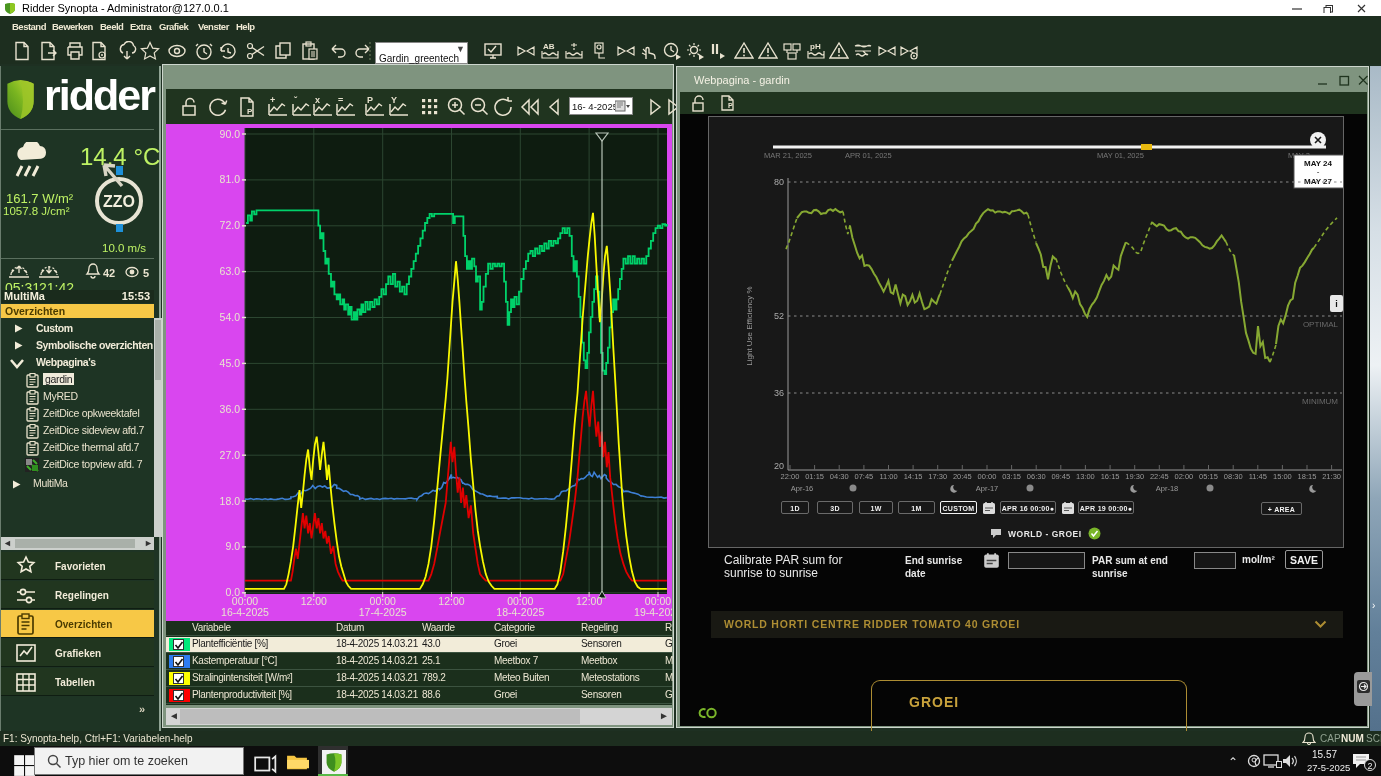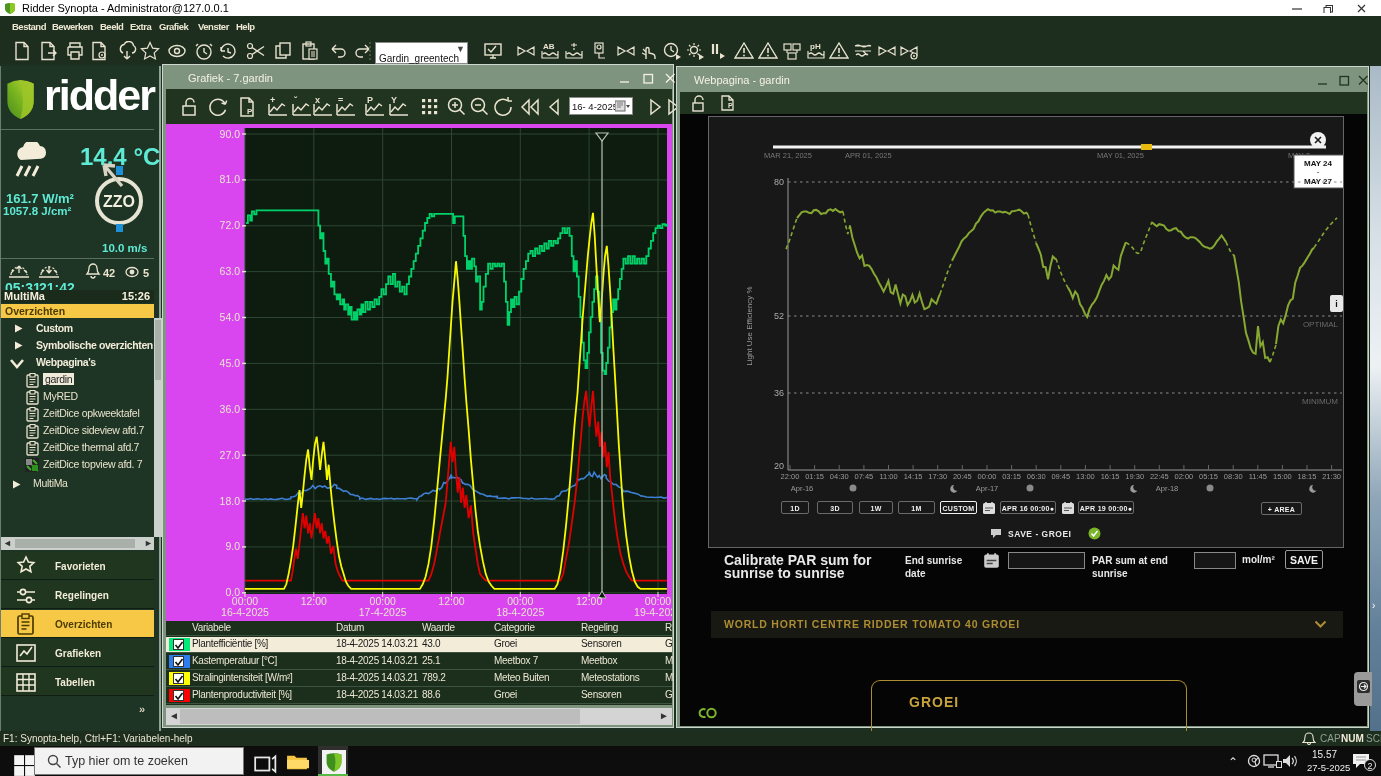--- a/index.html
+++ b/index.html
@@ -14,21 +14,21 @@
 #menu span{position:absolute;top:5px}
 
 #tools{left:0;top:38px;width:1381px;height:26px;background:#1d2e1f}
 
 #combo{position:absolute;left:375px;top:42px;width:93px;height:17px;background:#fff;border:1px solid #888;font-size:10px;color:#111;padding:10px 3px}
 
 #side{left:0;top:66px;width:161px;height:665px;background:#1e3424;border-right:2px solid #8fa394;border-left:1px solid #6a7d6e}
 .sephr{position:absolute;left:0;width:153px;border-top:1px solid #5a6f5e}
 #logo{position:absolute;left:0;top:0;width:153px;height:62px;background:#1e3424}
 #logotxt{position:absolute;left:43px;top:5px;color:#fff;font-size:43px;font-weight:bold;letter-spacing:-2px}
-.wtxt{color:#5eead4;font-weight:bold;position:absolute}
+.wtxt{color:#bef264;font-weight:normal;position:absolute}
 #multima{position:absolute;left:0;top:224px;width:153px;height:13px;background:#1a2b1c;color:#f5efdc;font-size:11px;font-weight:bold}
 #ovbar{position:absolute;left:0;top:238px;width:153px;height:14px;background:#f7c846;color:#4a3b00;font-size:10.5px;font-weight:bold}
 .tree{position:absolute;color:#f2ecd9;font-size:10.5px;font-weight:bold;letter-spacing:-0.4px}
 .titem{position:absolute;color:#e9e2cc;font-size:10.5px;letter-spacing:-0.3px}
 .selitem{background:#efeada;color:#222;padding:0 2px}
 
 .sbtn{position:absolute;left:0;width:153px;height:28px;background:#21361f;border-bottom:1px solid #0f1d12;color:#f2ecd9;font-size:10px;font-weight:bold}
 .sbtn .lb{position:absolute;left:54px;top:9px}
 .sbtnsel{background:#f7c846;color:#4a3b00}
 
@@ -269,21 +269,21 @@
       <ellipse cx="125" cy="9" rx="6" ry="4.5"></ellipse>
           <circle cx="125" cy="9" r="1.8" fill="#eae4d0"></circle>
     </g>
     <text x="96" y="14" fill="#eae4d0" font-size="11" font-weight="bold">42</text>
     <text x="136" y="14" fill="#eae4d0" font-size="11" font-weight="bold">5</text>
   </svg>
   <div class="wtxt" style="left:4px;top:214px;font-size:14px">05:31</div>
   <div class="wtxt" style="left:38px;top:214px;font-size:14px">21:42</div>
   <div id="multima">
         <span style="position:absolute;left:3px;top:0px">MultiMa</span>
-        <span style="position:absolute;right:4px;top:0px">15:26</span>
+        <span style="position:absolute;right:4px;top:0px">15:53</span>
       </div>
   <div id="ovbar">
         <span style="position:absolute;left:4px;top:1px">Overzichten</span>
       </div>
 
   <svg class="abs" style="left:10px;top:256px" width="18" height="13" viewBox="0 0 18 13">
         <path d="M4 2.5 L11.5 6.5 L4 10.5 Z" fill="#f2ecd9"></path>
       </svg>
   <div class="tree" style="left:35px;top:256px">Custom</div>
   <svg class="abs" style="left:10px;top:273px" width="18" height="13" viewBox="0 0 18 13">
@@ -376,28 +376,20 @@
         <svg class="abs" style="left:12px;top:2px" width="26" height="25" viewBox="0 0 26 25">
           <rect x="4" y="4" width="18" height="17" fill="none" stroke="#f2ecd9" stroke-width="1.6"></rect>
           <path d="M4 9.5 h18 M4 15 h18 M10 4 v17 M16 4 v17" stroke="#f2ecd9" stroke-width="1.4"></path>
         </svg>
         <span class="lb">Tabellen</span>
       </div>
   <div style="position:absolute;left:138px;top:637px;color:#d8d2bd;font-size:11px;font-weight:bold">»</div>
 </div>
 
 <div class="abs" id="gwin">
- <div id="gtitle">
-        <span style="position:absolute;left:22px;top:5px">Grafiek - 7.gardin</span>
-   <svg class="abs" style="left:451px;top:6px" width="58" height="12" viewBox="0 0 58 12">
-          <path d="M3 9 h9" stroke="#f4f1e4" stroke-width="1.3"></path>
-          <rect x="27" y="1.5" width="8.5" height="8.5" fill="none" stroke="#f4f1e4" stroke-width="1.3"></rect>
-          <path d="M49 1 l8.5 8.5 M57.5 1 l-8.5 8.5" stroke="#f4f1e4" stroke-width="1.3"></path>
-        </svg>
- </div>
  <div id="gtools">
         <svg class="abs" style="left:13px;top:7px" width="22" height="22" viewBox="0 0 22 22">
           <rect x="4" y="10" width="12" height="9" stroke="#e8e2cf" stroke-width="1.5" fill="none"></rect>
           <path d="M7 10 V6.5 a4 4 0 0 1 8 0" stroke="#e8e2cf" stroke-width="1.5" fill="none"></path>
         </svg>
         <svg class="abs" style="left:41px;top:7px" width="22" height="22" viewBox="0 0 22 22">
           <path d="M17 6 a8 8 0 1 0 2 5 M17 6 v-4 M17 6 h-4" transform="rotate(20 11 11)" stroke="#e8e2cf" stroke-width="1.5" fill="none"></path>
         </svg>
         <svg class="abs" style="left:70px;top:7px" width="22" height="22" viewBox="0 0 22 22">
           <path d="M5 2 h8 l4 4 v14 h-12 z M13 2 v4 h4" stroke="#e8e2cf" stroke-width="1.5" fill="none"></path>
@@ -751,29 +743,29 @@
           <path d="M3 7 h8 M3 9.5 h5" stroke="#555" stroke-width="1.2"></path>
         </svg>
         <div style="position:absolute;left:320px;top:387px;width:56px;height:13px;border:1px solid #6a6a6a;border-radius:2px;color:#f2f2f2;font-size:7px;font-weight:bold;text-align:center;line-height:14px;letter-spacing:0.3px">APR 16 00:00●</div>
         <svg style="position:absolute;left:381px;top:387px" width="14" height="14" viewBox="0 0 14 14">
           <rect x="1" y="2" width="12" height="11" rx="1.5" fill="#ddd"></rect>
           <path d="M4 1 v3 M10 1 v3" stroke="#ddd" stroke-width="1.5"></path>
           <path d="M3 7 h8 M3 9.5 h5" stroke="#555" stroke-width="1.2"></path>
         </svg>
         <div style="position:absolute;left:398px;top:387px;width:56px;height:13px;border:1px solid #6a6a6a;border-radius:2px;color:#f2f2f2;font-size:7px;font-weight:bold;text-align:center;line-height:14px;letter-spacing:0.3px">APR 19 00:00●</div>
         <div style="position:absolute;left:581px;top:388px;width:41px;height:13px;border:1px solid #6a6a6a;border-radius:2px;color:#f2f2f2;font-size:7px;font-weight:bold;text-align:center;line-height:14px;letter-spacing:0.3px">+ AREA</div>
-        <div style="position:absolute;left:328px;top:415px;color:#e8e8e8;font-size:8.5px;font-weight:bold;letter-spacing:0.5px">SAVE - GROEI</div>
+        <div style="position:absolute;left:328px;top:415px;color:#e8e8e8;font-size:8.5px;font-weight:bold;letter-spacing:0.5px">WORLD - GROEI</div>
         <svg style="position:absolute;left:310px;top:414px" width="12" height="11" viewBox="0 0 12 11">
           <path d="M1 1 h10 v6 h-5 l-3 3 v-3 h-2 z" fill="#ccc"></path>
         </svg>
         <svg style="position:absolute;left:408px;top:413px" width="13" height="13" viewBox="0 0 13 13">
           <circle cx="6.5" cy="6.5" r="6" fill="#7ab52a"></circle>
           <path d="M3.5 6.5 l2 2.5 4-5" stroke="#fff" stroke-width="1.5" fill="none"></path>
         </svg>
-        <div style="position:absolute;left:44px;top:440px;width:160px;color:#e8e8e8;font-size:14px;font-weight:bold;line-height:13px;white-space:normal">Calibrate PAR sum for sunrise to sunrise</div>
+        <div style="position:absolute;left:44px;top:440px;width:160px;color:#e8e8e8;font-size:12px;font-weight:normal;line-height:13px;white-space:normal">Calibrate PAR sum for sunrise to sunrise</div>
         <div style="position:absolute;left:225px;top:440px;width:70px;color:#e8e8e8;font-size:10px;font-weight:bold;line-height:13px;white-space:normal">End sunrise date</div>
         <svg style="position:absolute;left:303px;top:438px" width="17" height="17" viewBox="0 0 14 14">
           <rect x="1" y="2" width="12" height="11" rx="1.5" fill="#ccc"></rect>
           <path d="M4 1 v3 M10 1 v3" stroke="#ccc" stroke-width="1.5"></path>
           <path d="M3 7 h8 M3 9.5 h5" stroke="#444" stroke-width="1.2"></path>
         </svg>
         <div style="position:absolute;left:328px;top:438px;width:77px;height:17px;border:1px solid #888;background:#161616"></div>
         <div style="position:absolute;left:412px;top:440px;width:90px;color:#e8e8e8;font-size:10px;font-weight:bold;line-height:13px;white-space:normal">PAR sum at end sunrise</div>
         <div style="position:absolute;left:514px;top:438px;width:42px;height:17px;border:1px solid #888;background:#161616"></div>
         <div style="position:absolute;left:562px;top:440px;color:#e8e8e8;font-size:10px;font-weight:bold">mol/m²</div>

